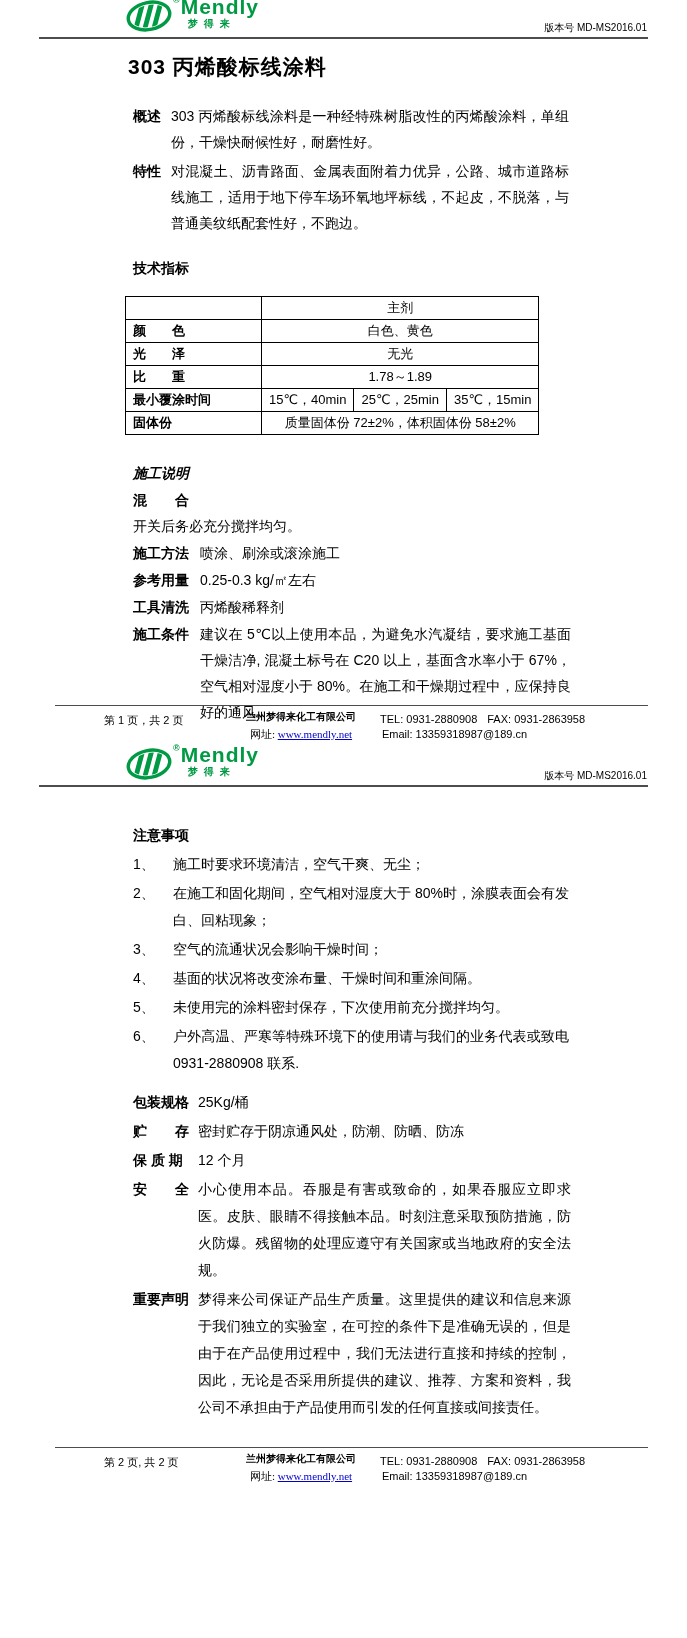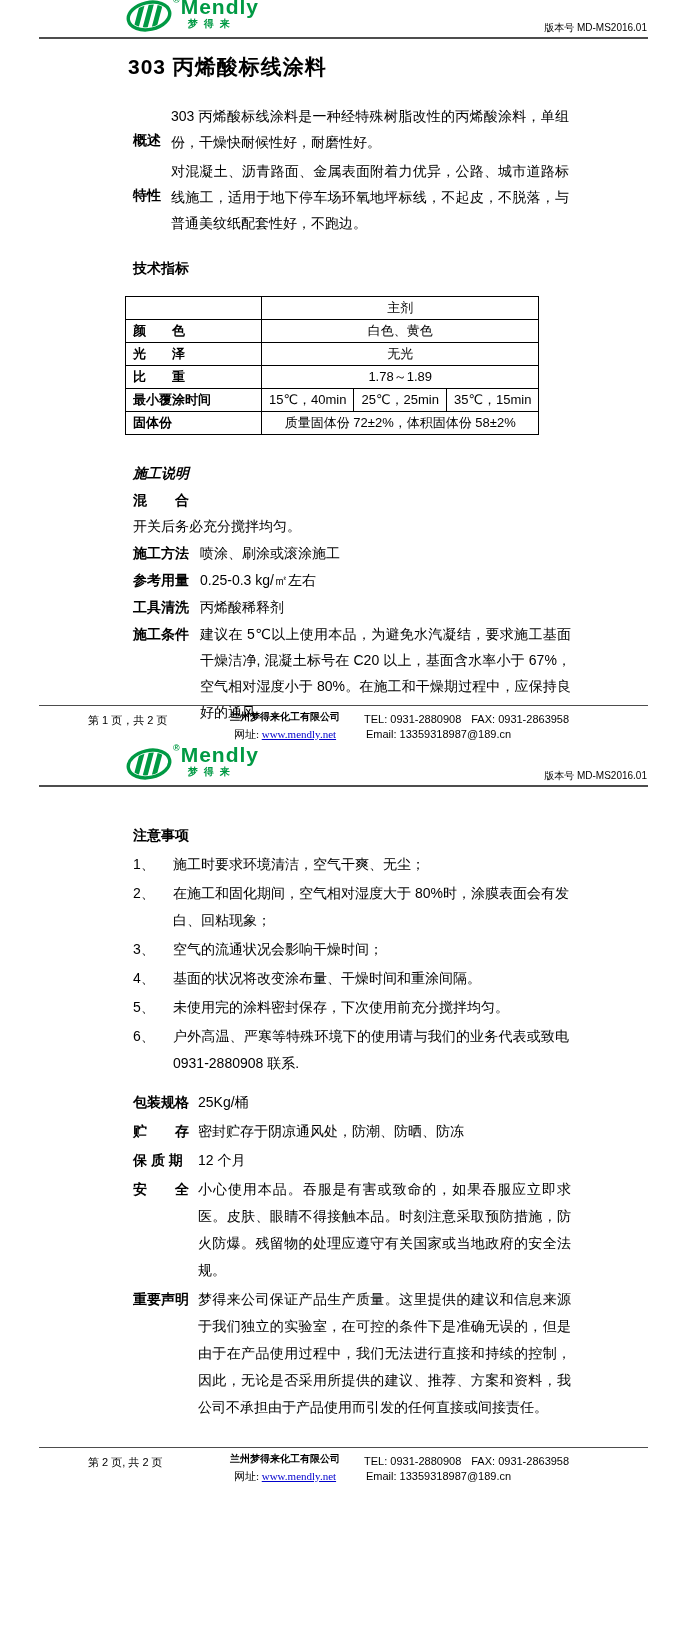--- a/index.html
+++ b/index.html
@@ -21,21 +21,21 @@
   .reg { color:var(--green); font-size:9px; line-height:1; margin:0 1px 0 1px; font-weight:bold; }
   .logo-text { display:flex; flex-direction:column; line-height:1; }
   .logo-en { color:var(--green); font-weight:bold; font-size:21px; letter-spacing:1px; }
   .logo-cn { color:var(--green); font-weight:bold; font-size:10px; letter-spacing:6px; margin-top:2px; padding-left:7px; }
   .version { font-size:10px; padding-bottom:1px; white-space:nowrap; }
   .hrule { border:none; border-top:2px solid var(--rule); margin:1px 39px 0 39px; }
 
   
   .title { font-size:21px; font-weight:bold; margin:14px 122px 0 128px; letter-spacing:1px; }
   .sec { display:flex; margin:0 118px 0 133px; }
-  .sec-label { font-weight:bold; flex:none; width:38px; line-height:26px;margin-top:24px; }
+  .sec-label { font-weight:bold; flex:none; width:38px; line-height:26px; }
   .sec-text { flex:1; line-height:26px; text-align:justify; }
   .mt22 { margin-top:22px; }
   .mt3  { margin-top:3px; }
   .h2 { font-weight:bold; margin:24px 0 0 133px; }
 
   table.spec { border-collapse:collapse; margin:18px 0 0 125px; font-size:13px; table-layout:fixed; }
   table.spec td { border:1px solid #000; height:23px; padding:0 7px; overflow:hidden; white-space:nowrap; }
   table.spec td.lbl { font-weight:bold; text-align:left; }
   table.spec td.ct { text-align:center; }
 
@@ -49,21 +49,21 @@
   .notice-head { margin-top:40px; }
   .num-item { display:flex; margin:0 118px 2px 133px; }
   .num { flex:none; width:40px; line-height:27px; }
   .num-text { flex:1; line-height:27px; text-align:justify; }
   .specs { margin-top:12px; }
   .kv2 { display:flex; margin:0 116px 2px 133px; }
   .kv2 .kv-label { width:65px; }
   .kv2 .kv-text { line-height:27px; }
 
   
-  .footer { position:absolute; left:0; right:0; bottom:6px; }
+  .footer { position:absolute; left:16px; right:0; bottom:6px; }
   .f-rule { border:none; border-top:1px solid var(--rule); margin:0 39px 0 39px; }
   .f-row { display:flex; align-items:flex-start; padding:4px 0 0 88px; font-size:11px; gap:24px; }
   .f-pageinfo { flex:none; width:118px; padding-top:3px; white-space:nowrap; }
   .f-col2 { flex:none; text-align:center; }
   .f-company { font-size:10px; font-weight:bold; white-space:nowrap; }
   .f-webline { margin-top:3px; white-space:nowrap;font-family:Liberation Serif, serif; }
   .f-col3 { flex:none; }
   .f-telfax { display:flex; gap:10px; padding-top:3px; white-space:nowrap;text-align:center; }
   .f-email { margin-top:3px; padding-left:2px; white-space:nowrap; }
   a.weblink { color:#0000cc; text-decoration:underline; }

